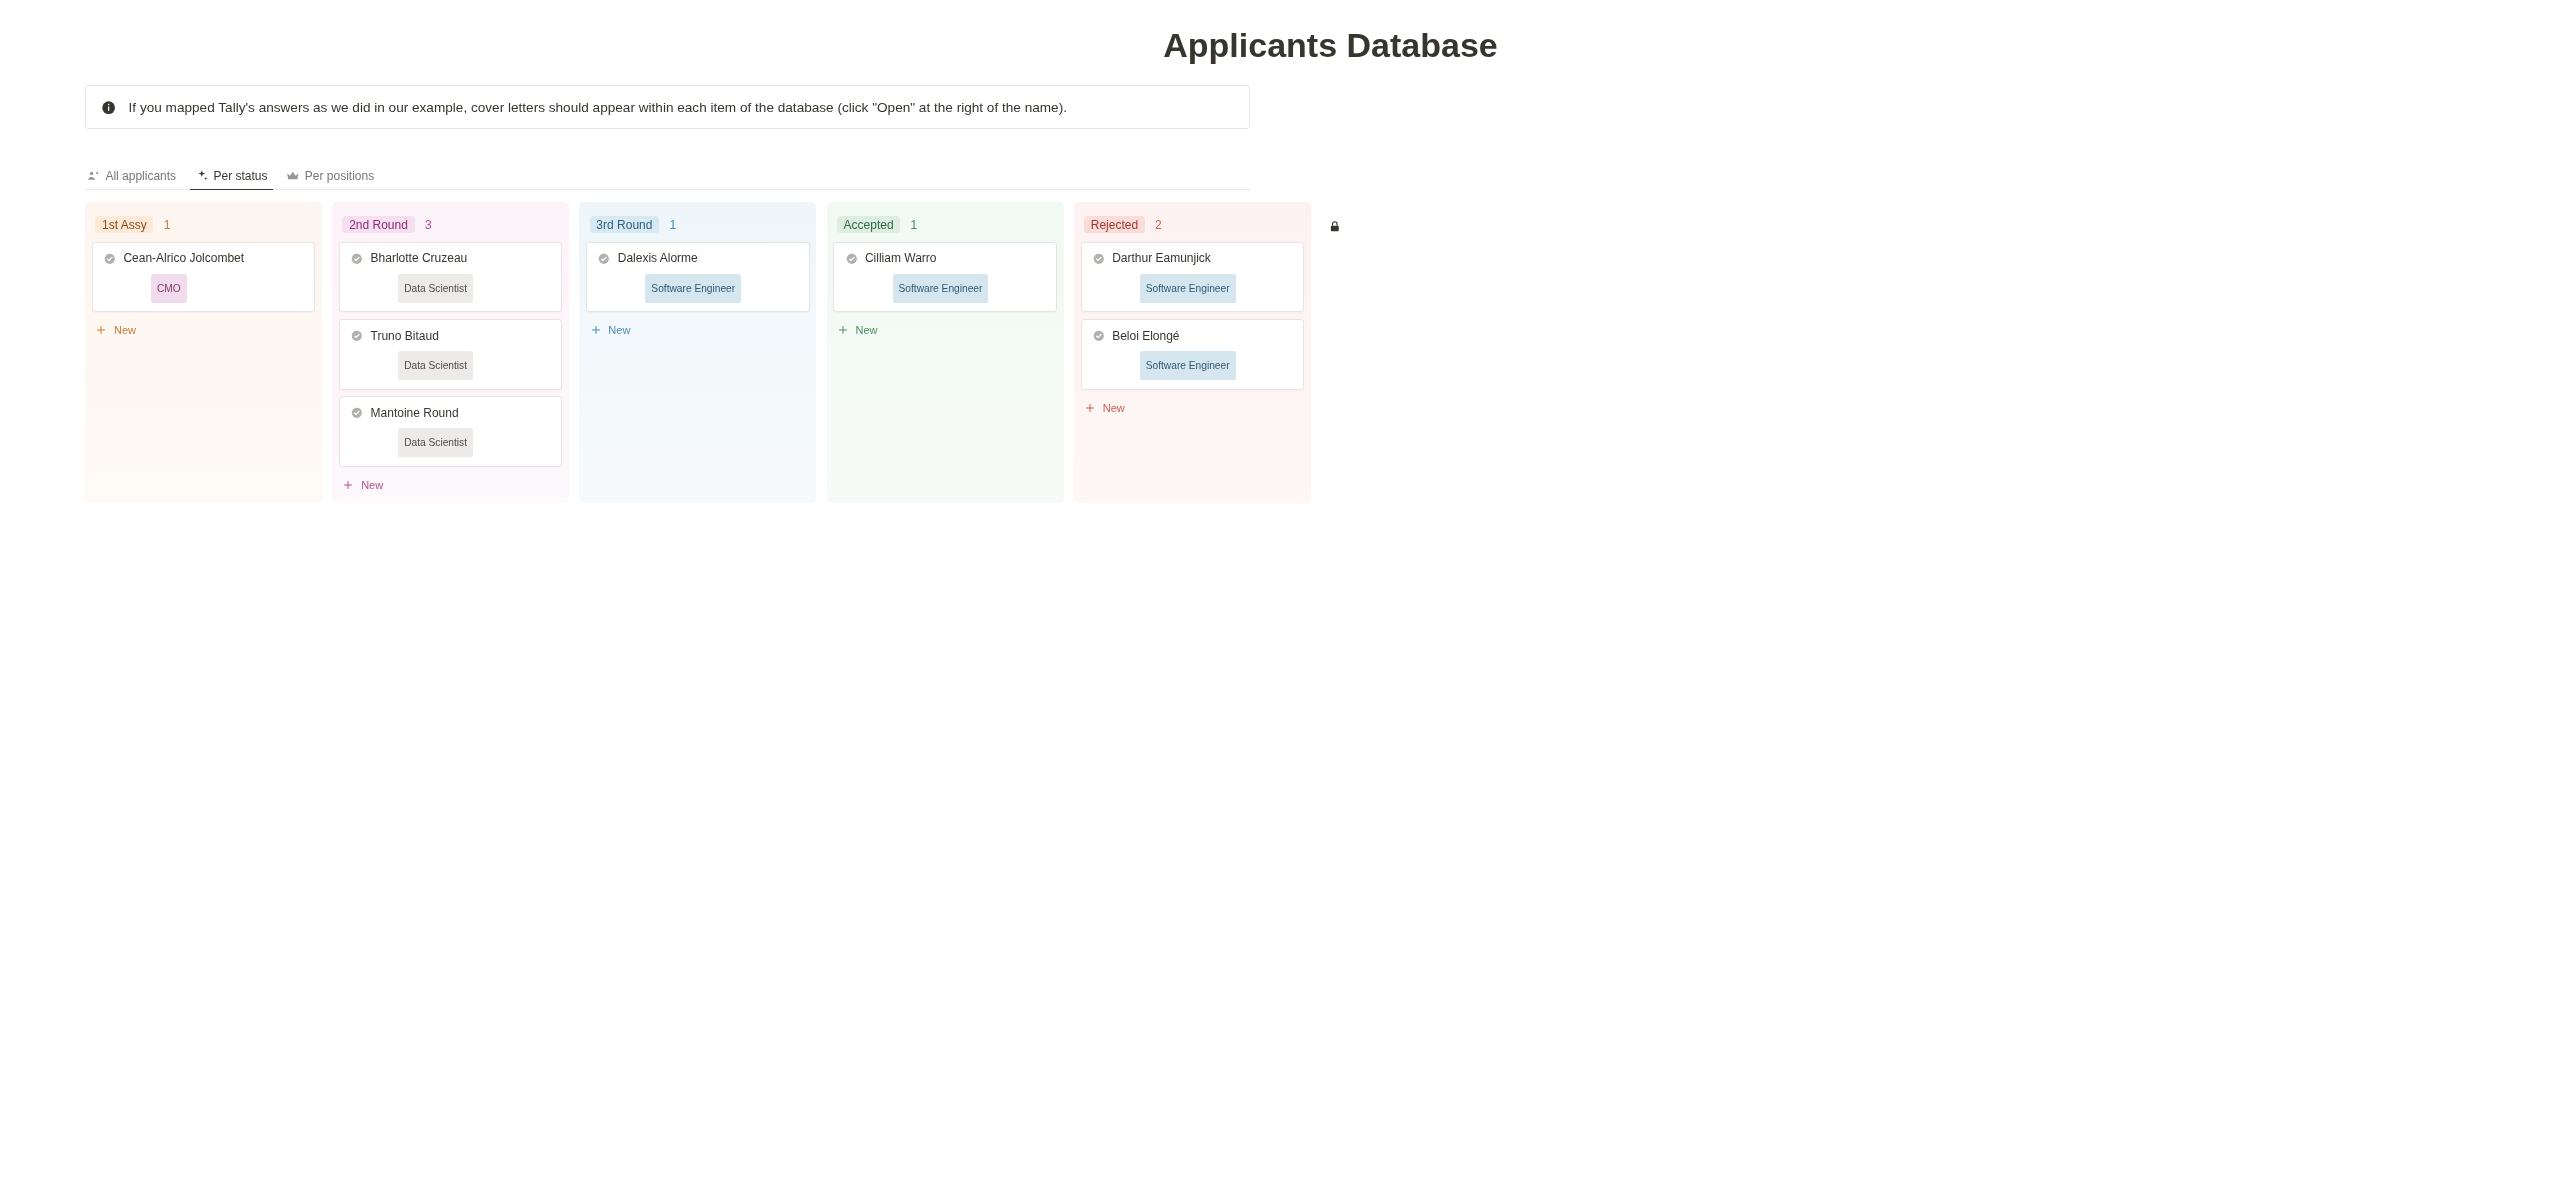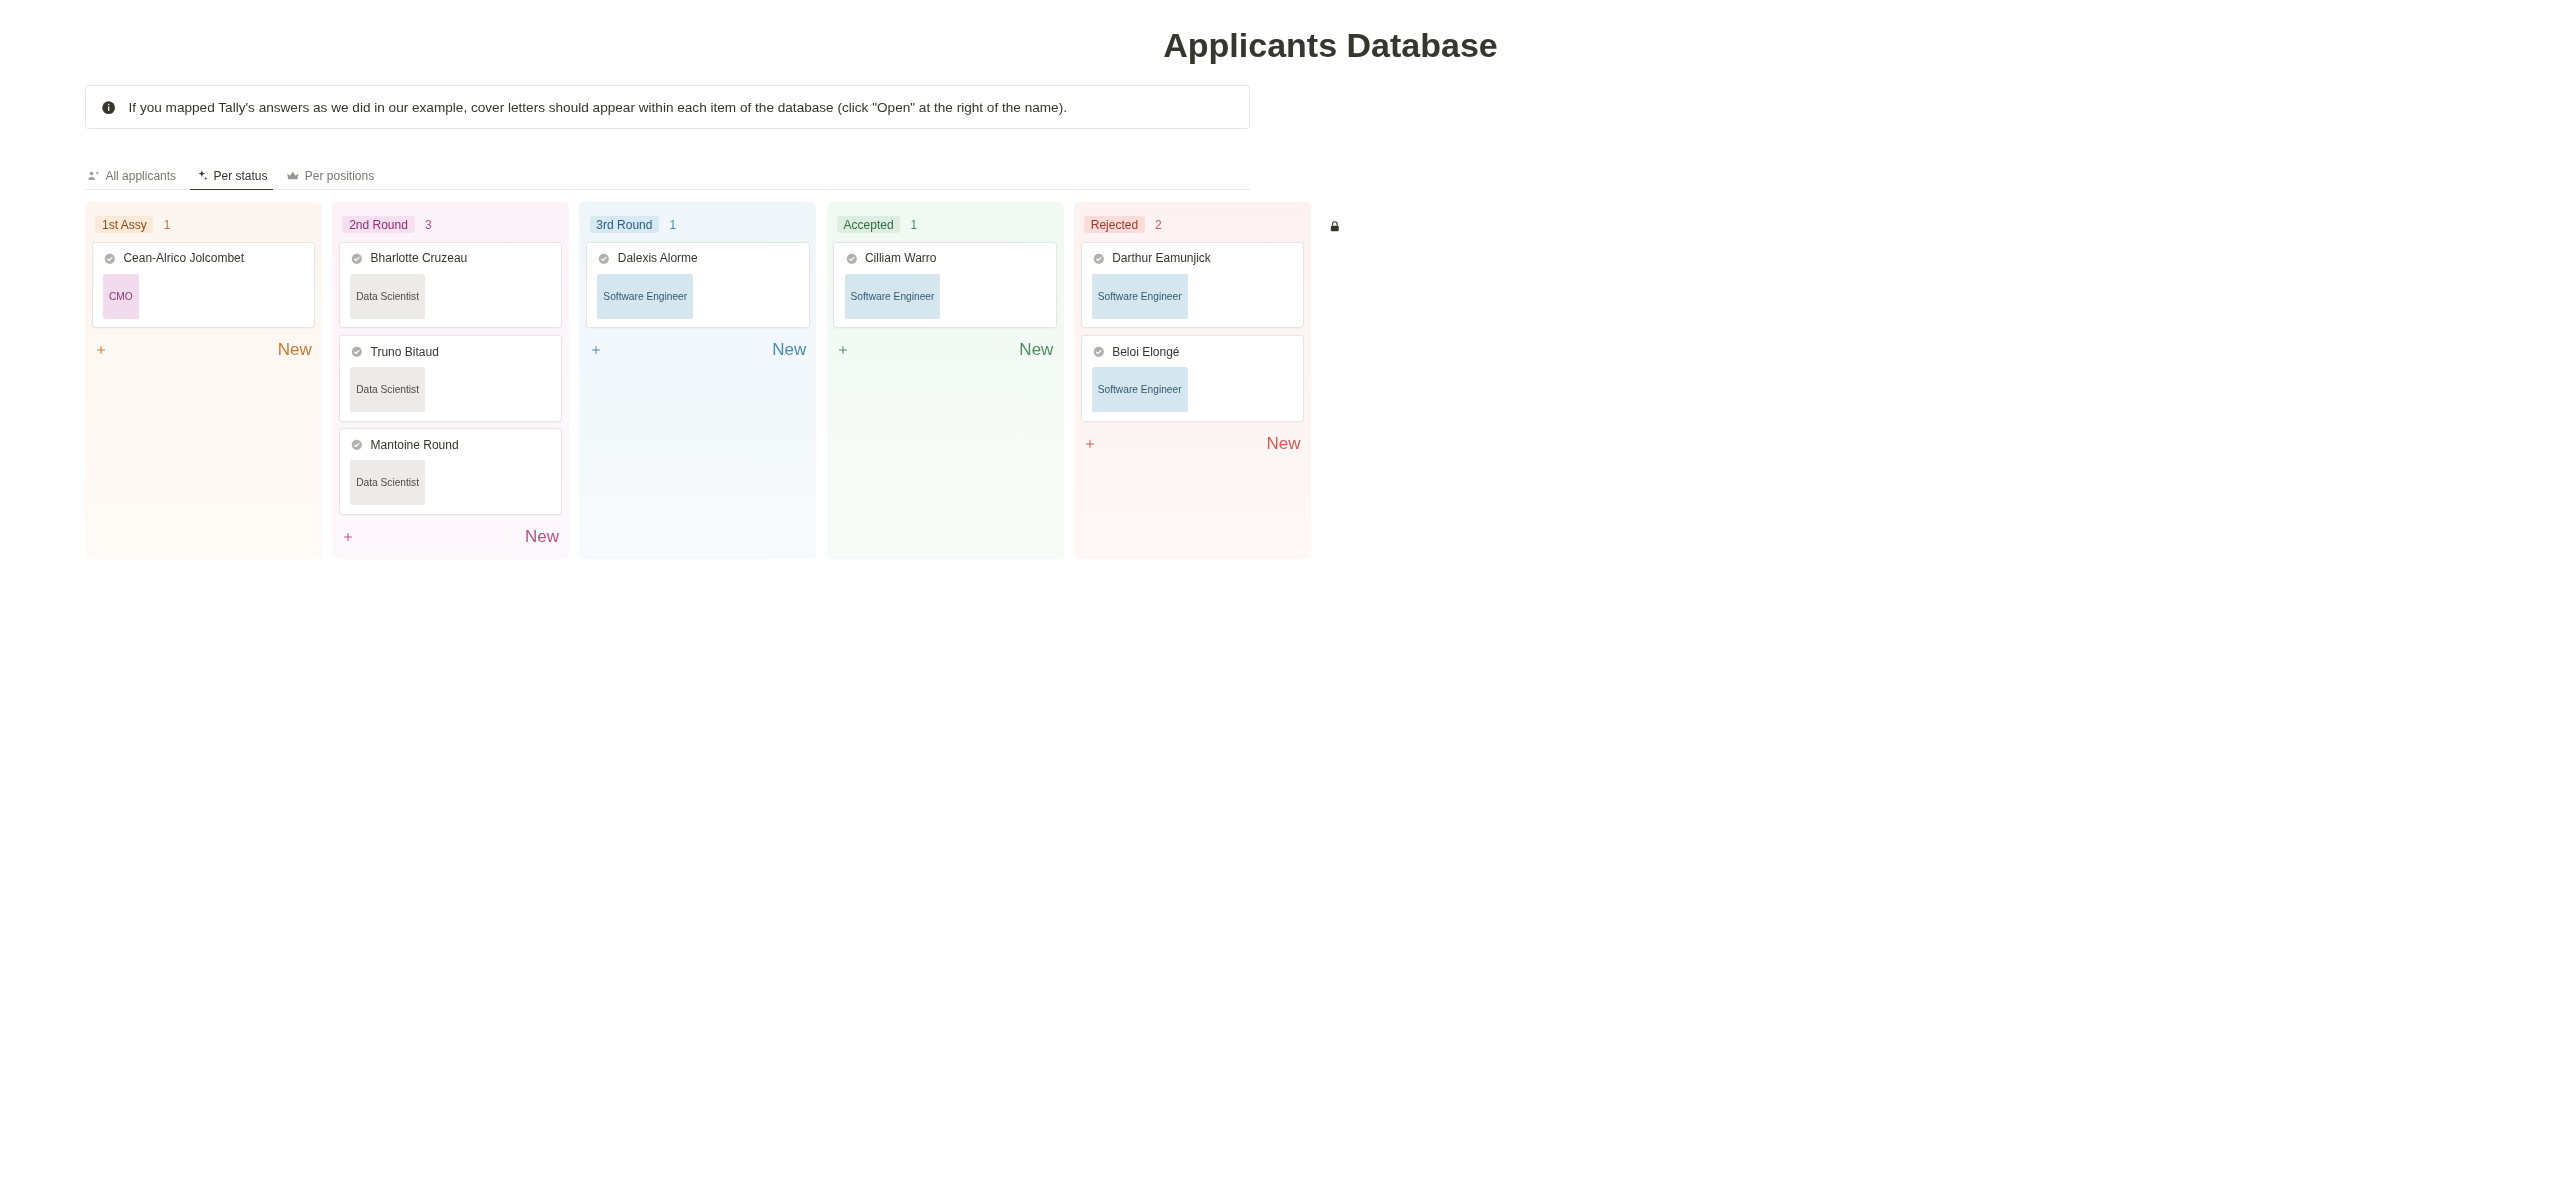--- a/index.html
+++ b/index.html
@@ -101,32 +101,32 @@
     gap: 6.8px;
     margin-bottom: 8.5px;
   }
   .check-icon {
     width: 13.6px; height: 13.6px;
     flex-shrink: 0;
   }
   .card-name { font-size: 12px; font-weight: 500; }
   .tag {
     font-size: 10.2px;
-    padding: 17px 6px;
+    padding: 9px 6px;
     border-radius: 2.6px;
     display: inline-block;
+    margin-left: 48px;
   }
   .new-row {
     display: flex;
     align-items: center;
     gap: 6.8px;
     padding: 5.1px 3.4px;
-    font-size: 17px;
+    font-size: 11px;
     cursor: pointer;
-    justify-content: space-between;
   }
   .plus-icon { width: 12px; height: 12px; }
   
   .col-orange { background: linear-gradient(#fdf5ef,#fefaf6); }
   .col-pink   { background: linear-gradient(#fcf3f9,#fdf8fc); }
   .col-blue   { background: linear-gradient(#eff6fa,#f6fafc); }
   .col-green  { background: linear-gradient(#f1f9f3,#f7fbf8); }
   .col-red    { background: linear-gradient(#fdf2f1,#fef7f6); }
   
   .pill-orange { background:#fce9d7; color:#8a4b1b; }

